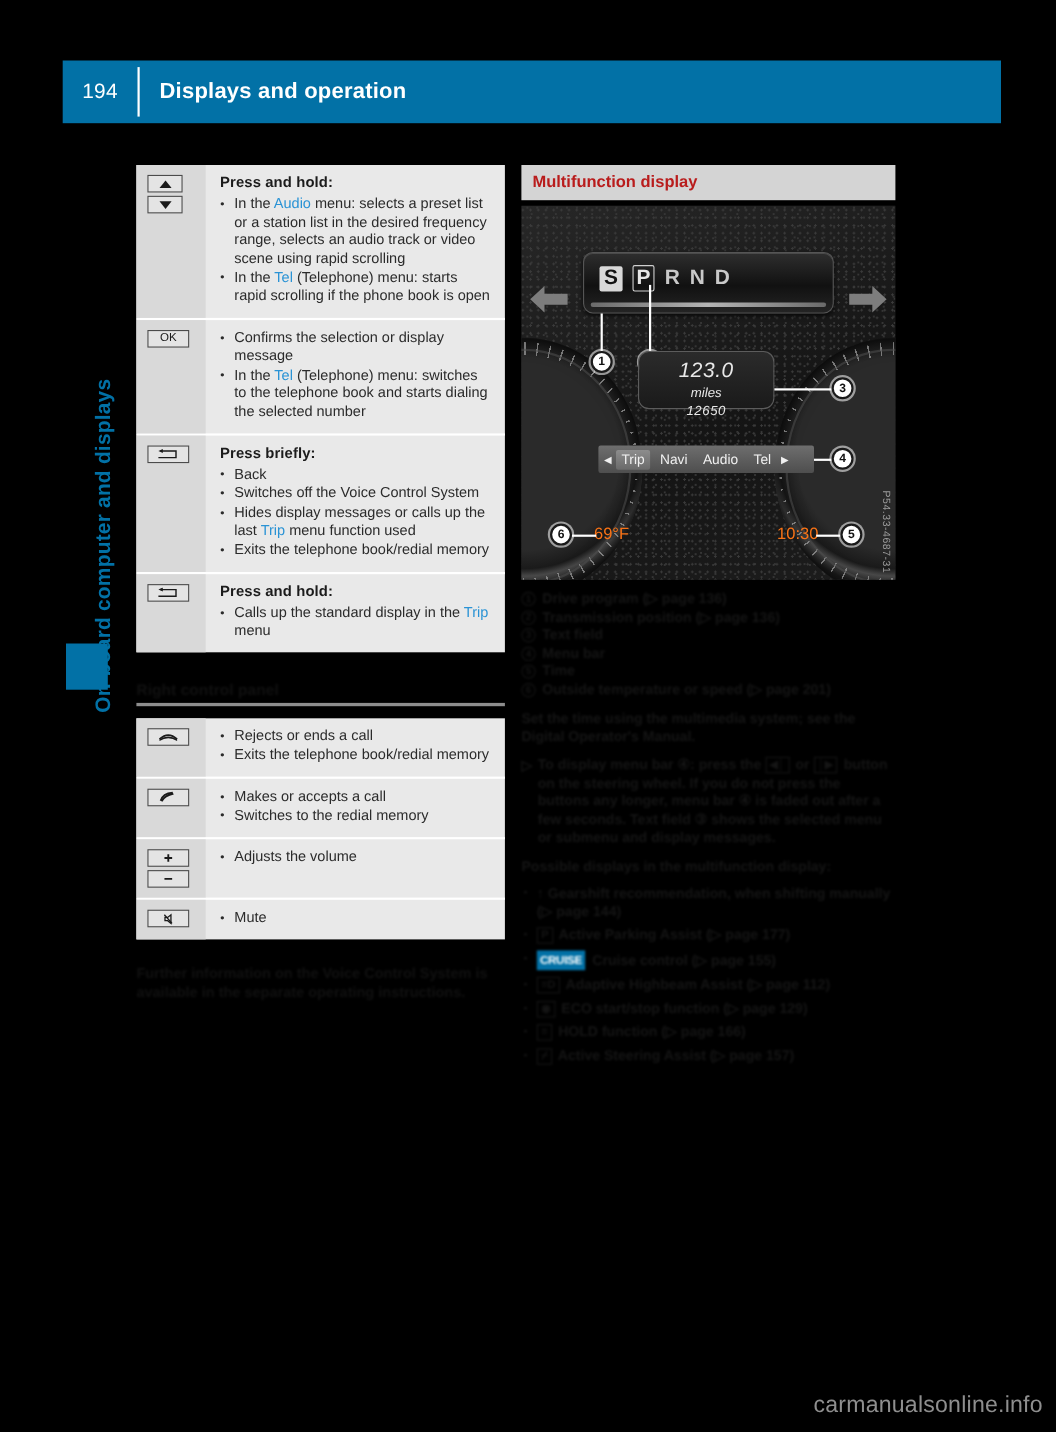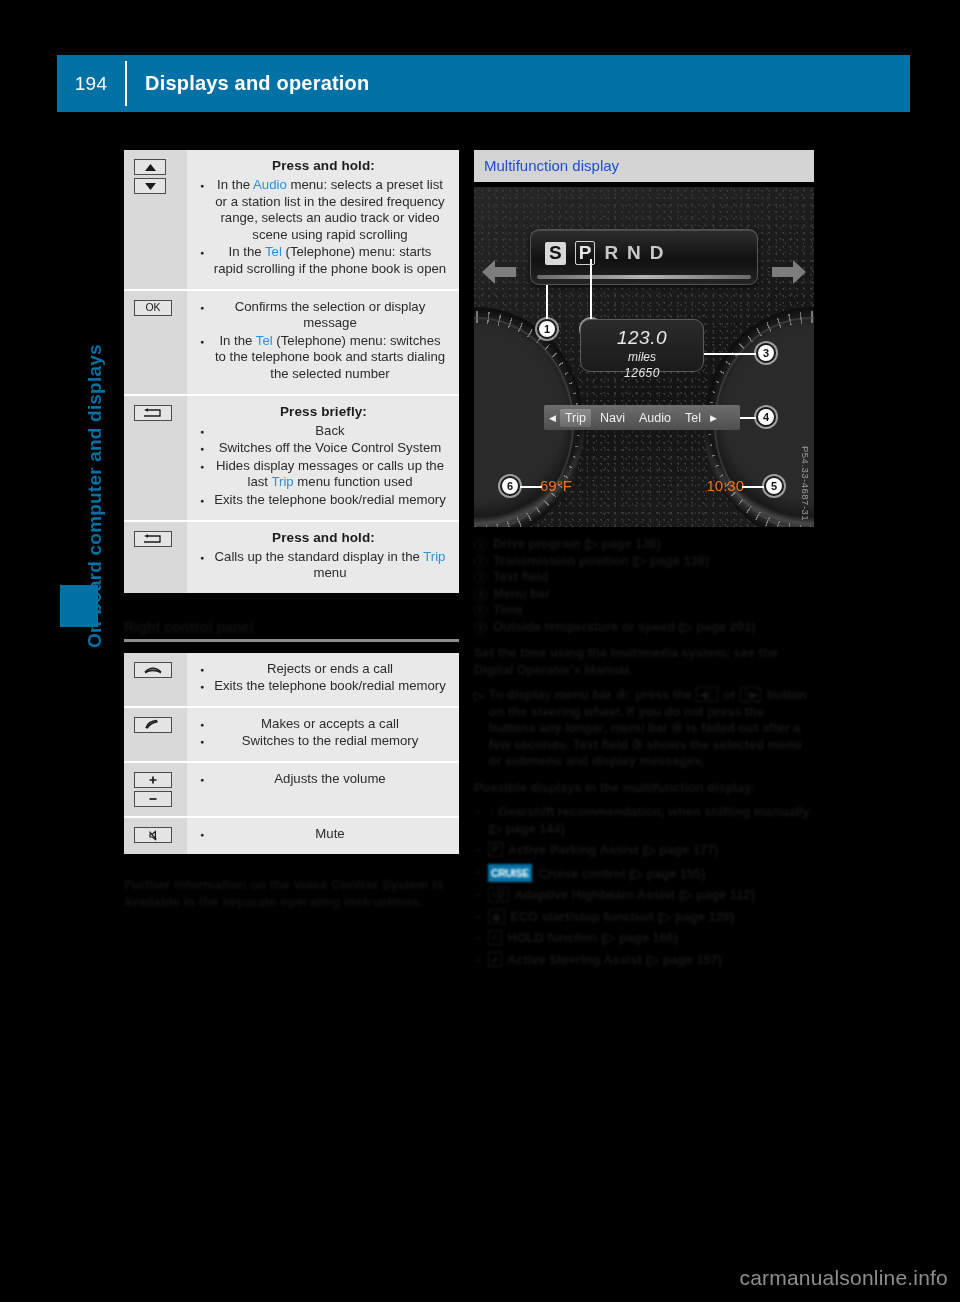--- a/index.html
+++ b/index.html
@@ -40,21 +40,21 @@
     position:absolute; left:60px; top:585px; width:38px; height:42px;
     background:#0271a6;
   }
 
   
   .col-left{ position:absolute; left:124px; top:150px; width:335px; }
   .col-right{ position:absolute; left:474px; top:150px; width:340px; }
 
   
   .ctrl-table{ width:100%; background:#e9e9e9; }
-  .ctrl-row{ display:flex; border-bottom:2px solid #fff;text-align:center; }
+  .ctrl-row{ display:flex; border-bottom:2px solid #fff; }
   .ctrl-row:last-child{ border-bottom:none; }
   .ctrl-icon-cell{
     width:63px; flex:0 0 63px; background:#d9d9d9;
     padding:9px 0 9px 10px; display:flex; flex-direction:column;
     align-items:flex-start; gap:3px;
   }
   .ctrl-body{ flex:1; padding:8px 12px 10px 13px; }
   .ctrl-head{
     font-size:13.5px; font-weight:bold; color:#1c1c1c; margin:0 0 4px 0;
     letter-spacing:.1px;
@@ -88,21 +88,21 @@
   .sec-rule{ height:3px; background:#8d8d8d; margin-bottom:11px; }
 
   .note-blur{
     font-size:13.2px; font-weight:bold; color:#111; line-height:17px;
     margin-top:22px; filter:blur(0.85px);
   }
 
   
   .rc-title-bar{
     background:#d4d4d4; padding:7px 10px 8px 10px;
-    font-size:15px; font-weight:normal; color:#1d4ed8;
+    font-size:15px; font-weight:bold; color:#b91c1c;
   }
   .cluster{
     position:relative; width:340px; height:340px; margin-top:5px;
     background:#1b1b1b; overflow:hidden;
   }
   .cluster .noise{
     position:absolute; inset:0;
     background:
       radial-gradient(circle at 18% 55%, #3a3a3a 0 1px, transparent 1px),
       radial-gradient(circle at 62% 22%, #343434 0 1px, transparent 1px),

